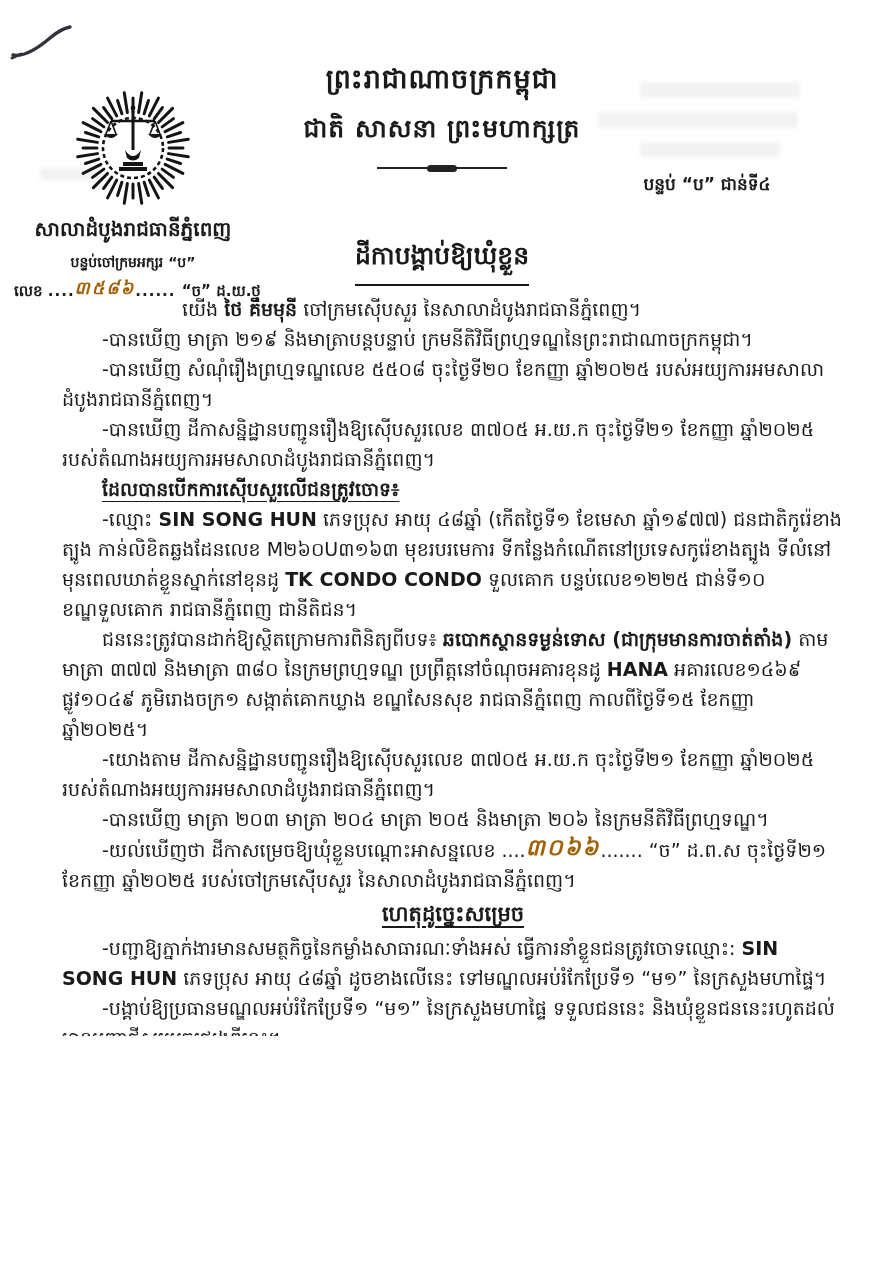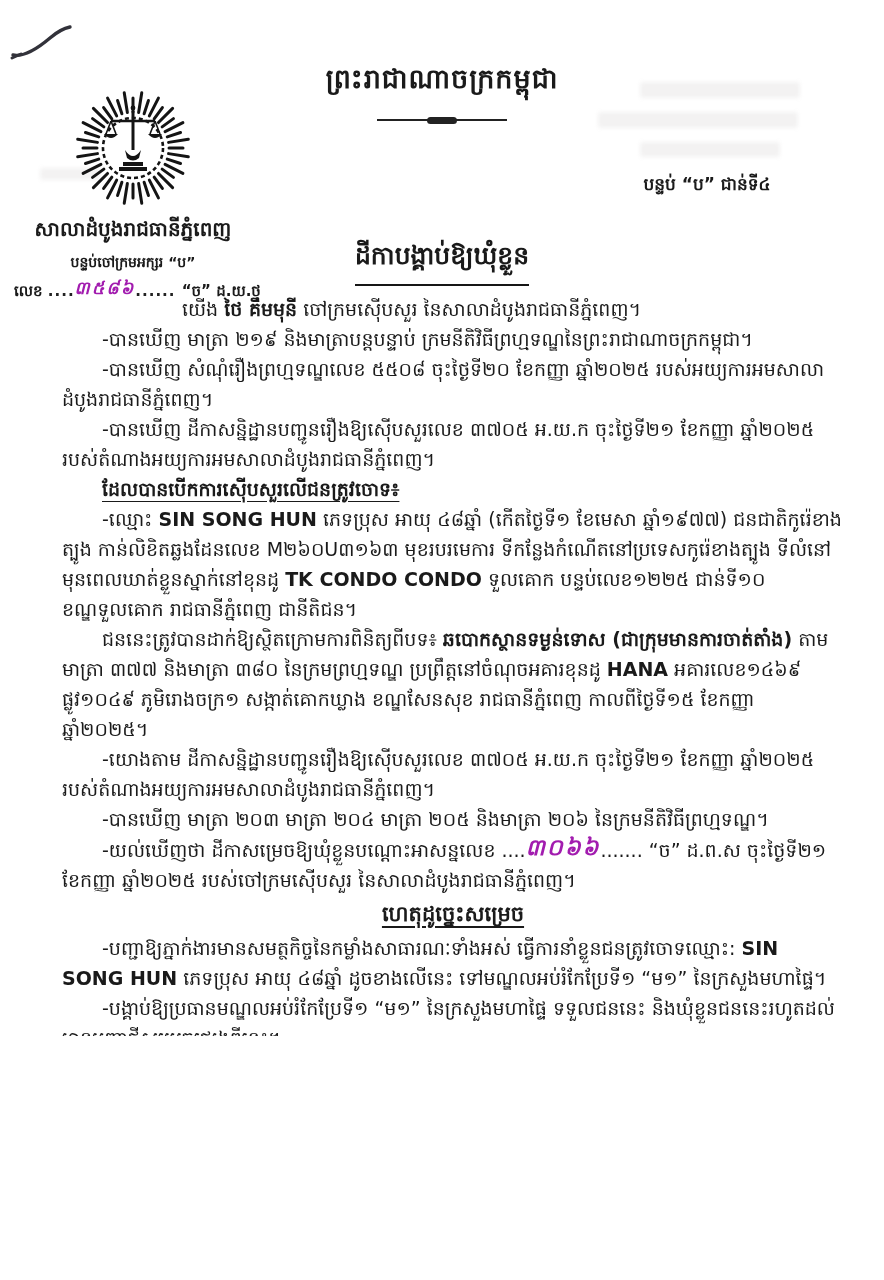--- a/index.html
+++ b/index.html
@@ -21,21 +21,21 @@
     background:#222;border-radius:4px;transform:translateX(-50%);}
   
   .clerk-block{position:absolute;top:170px;right:52px;width:250px;text-align:center;
     font-size:17px;font-weight:600;line-height:28px;z-index:1;}
   
   .court-block{position:absolute;top:88px;left:14px;width:238px;text-align:center;z-index:1;}
   .court-block .name{font-size:20px;font-weight:bold;margin-top:2px;}
   .court-block .room{font-size:14px;font-weight:600;margin-top:7px;}
   .court-block .number{font-size:15px;font-weight:600;margin-top:5px;white-space:nowrap;}
   .dots{letter-spacing:1px;color:#222;}
-  .hand{color:#a21caf;font-style:italic;font-weight:bold;letter-spacing:2px;font-size:1.18em;
+  .hand{color:#a16207;font-style:italic;font-weight:bold;letter-spacing:2px;font-size:1.18em;
     position:relative;top:-2px;text-align:right;}
   
   .doc-title{position:absolute;top:240px;left:0;right:0;text-align:center;z-index:1;}
   .doc-title span{font-size:25px;font-weight:bold;border-bottom:2.5px solid #161616;padding-bottom:14px;}
   
   .body-text{position:absolute;top:294px;left:62px;width:782px;font-size:19px;line-height:30px;z-index:1;}
   .body-text p{margin:0;text-indent:40px;text-align:left;}
   .body-text p.indent2{text-indent:120px;}
   .body-text p.section{font-weight:bold;text-decoration:underline;text-underline-offset:5px;}
   .body-text p.section-center{text-align:center;text-indent:0;font-weight:bold;font-size:21px;
@@ -75,20 +75,21 @@
   <div class="bleed" style="left:640px;top:142px;width:140px;height:15px;"></div>
   <div class="bleed" style="left:40px;top:168px;width:60px;height:12px;"></div>
 
   <svg class="pen-mark" width="64" height="38" viewBox="0 0 64 38">
     <path d="M3,31 C13,33 27,25 40,14 C47,8 55,4 60,3" fill="none" stroke="#32323a" stroke-width="3.4" stroke-linecap="round"></path>
     <path d="M2,34 l9,-4" fill="none" stroke="#32323a" stroke-width="3" stroke-linecap="round"></path>
   </svg>
 
   <div class="kingdom-header">
     <div class="l1">ព្រះរាជាណាចក្រកម្ពុជា</div>
+    <div class="l2">ជាតិ សាសនា ព្រះមហាក្សត្រ</div>
     <div class="header-divider"></div>
   </div>
 
   <div class="clerk-block">
     <div>បន្ទប់ “ប” ជាន់ទី៤</div>
   </div>
 
   <div class="court-block">
     <svg width="120" height="122" viewBox="0 0 120 122">
       <g id="emblem-rays" stroke="#141414" stroke-width="3" stroke-linecap="round">

